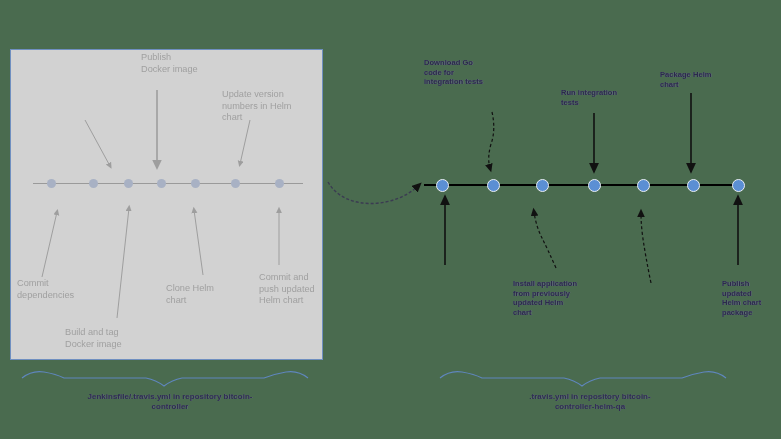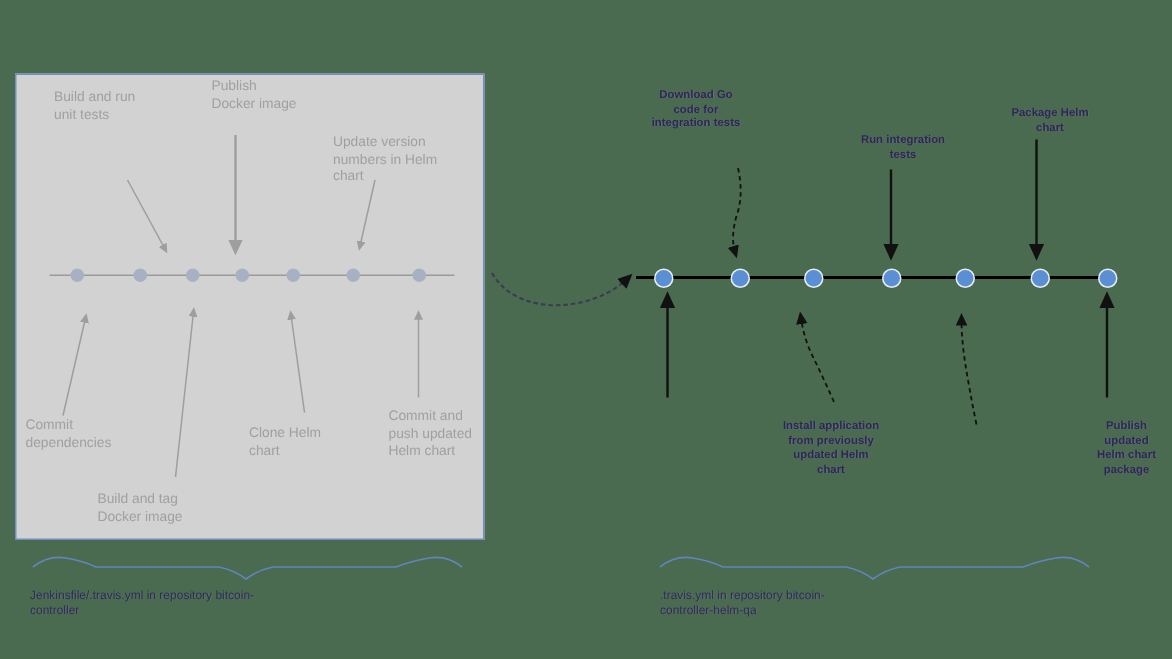--- a/index.html
+++ b/index.html
@@ -34,49 +34,46 @@
     position:absolute;left:424px;top:184px;width:315px;height:2.2px;background:#000;
   }
   .tl-dot-right{
     position:absolute;width:11px;height:11px;border-radius:50%;
     background:#5b8fd4;border:1px solid #e9edf5;top:179px;
   }
   .lbl-right{
     position:absolute;color:#2b2a4a;font-size:7.6px;line-height:9.6px;
     white-space:pre-line;font-weight:bold;
     text-shadow:0.6px 0 0 rgba(120,110,160,.55), -0.5px 0.4px 0 rgba(90,100,150,.35);
-    text-align:center;
   }
 
   
   .caption{
     position:absolute;color:#2e2d52;font-size:8px;line-height:10px;
-    white-space:pre-line;font-weight:normal;text-align:left;
+    white-space:pre-line;font-weight:bold;text-align:center;
     text-shadow:0.6px 0 0 rgba(120,110,160,.5);
   }
   svg.overlay{position:absolute;left:0;top:0;width:781px;height:439px;pointer-events:none;}
 </style>
 </head>
 <body>
 
 <div id="stage">
 
   <div class="panel-left">
     <div class="tl-line"></div>
     <div class="tl-dot" style="left:36px"></div>
     <div class="tl-dot" style="left:78px"></div>
     <div class="tl-dot" style="left:113px"></div>
     <div class="tl-dot" style="left:146px"></div>
     <div class="tl-dot" style="left:180px"></div>
     <div class="tl-dot" style="left:220px"></div>
     <div class="tl-dot" style="left:264px"></div>
   </div>
 
-  <div class="lbl-left" style="left:36px;top:59px;width:95px">Build and run
-unit tests</div>
   <div class="lbl-left" style="left:141px;top:52px;width:95px">Publish
 Docker image</div>
   <div class="lbl-left" style="left:222px;top:89px;width:88px">Update version
 numbers in Helm
 chart</div>
 
   <div class="lbl-left" style="left:17px;top:278px;width:88px">Commit
 dependencies</div>
   <div class="lbl-left" style="left:65px;top:327px;width:92px">Build and tag
 Docker image</div>

